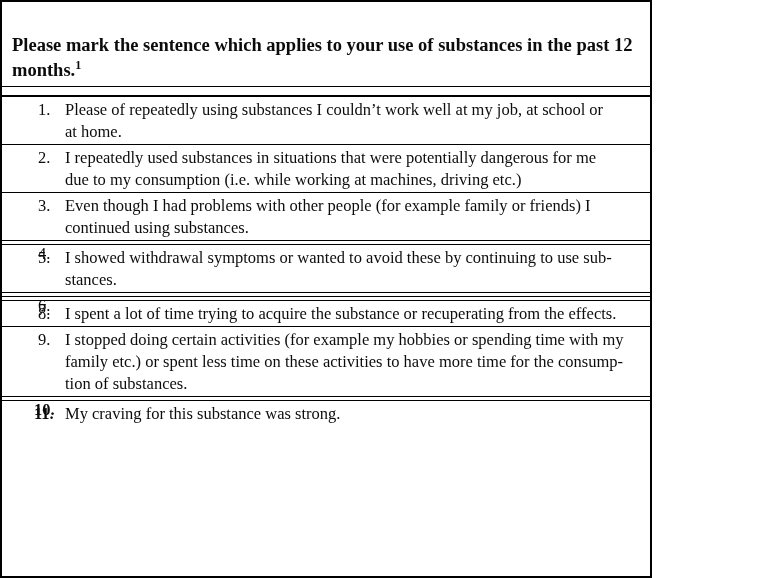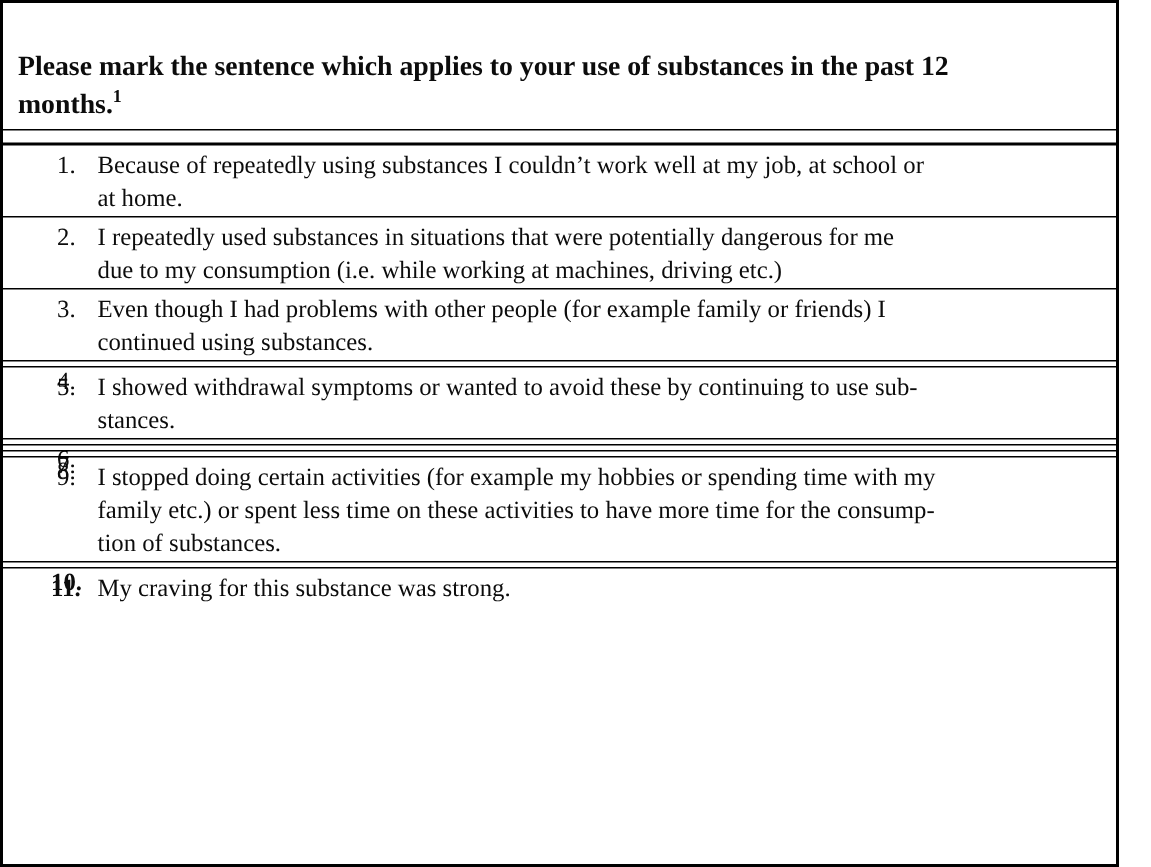--- a/index.html
+++ b/index.html
@@ -8,21 +8,21 @@
     --text:#0c0c0c;
   }
   *{margin:0;padding:0;box-sizing:border-box;}
   html,body{background:#ffffff;}
   body{
     width:767px;
     font-family:"Liberation Serif","DejaVu Serif",serif;
     color:var(--text);
   }
   .sheet{
-    width:746px;
+    width:652px;
     height:578px;
     background:var(--bg);
     border:2.5px solid var(--border-color);
     display:flex;
     flex-direction:column;
     overflow:hidden;
   }
   .title-box{
     padding:6px 12px 3px 10px;
     border-bottom:1px solid var(--border-color);
@@ -77,21 +77,21 @@
   <div class="title-box">
     <span>Please mark the sentence which applies to your use of substances in the past 12
 months.</span><sup>1</sup>
   </div>
 
   <div class="gap-row"></div>
 
   <div class="rows" id="rows">
   <div class="row">
     <span class="num">1.</span>
-    <div class="txt">Because of repeatedly using substances I couldn’t work well at my job, at school or
+    <div class="txt">Please of repeatedly using substances I couldn’t work well at my job, at school or
 at home.</div>
   </div>
 
   <div class="row">
     <span class="num">2.</span>
     <div class="txt">I repeatedly used substances in situations that were potentially dangerous for me
 due to my consumption (i.e. while working at machines, driving etc.)</div>
   </div>
 
   <div class="row">
@@ -113,20 +113,21 @@
   <div class="row">
     <span class="num">6.</span>
   </div>
 
   <div class="row">
     <span class="num">7.</span>
   </div>
 
   <div class="row">
     <span class="num">8.</span>
+    <div class="txt">I spent a lot of time trying to acquire the substance or recuperating from the effects.</div>
   </div>
 
   <div class="row">
     <span class="num">9.</span>
     <div class="txt">I stopped doing certain activities (for example my hobbies or spending time with my
 family etc.) or spent less time on these activities to have more time for the consump-
 tion of substances.</div>
   </div>
 
   <div class="row">

